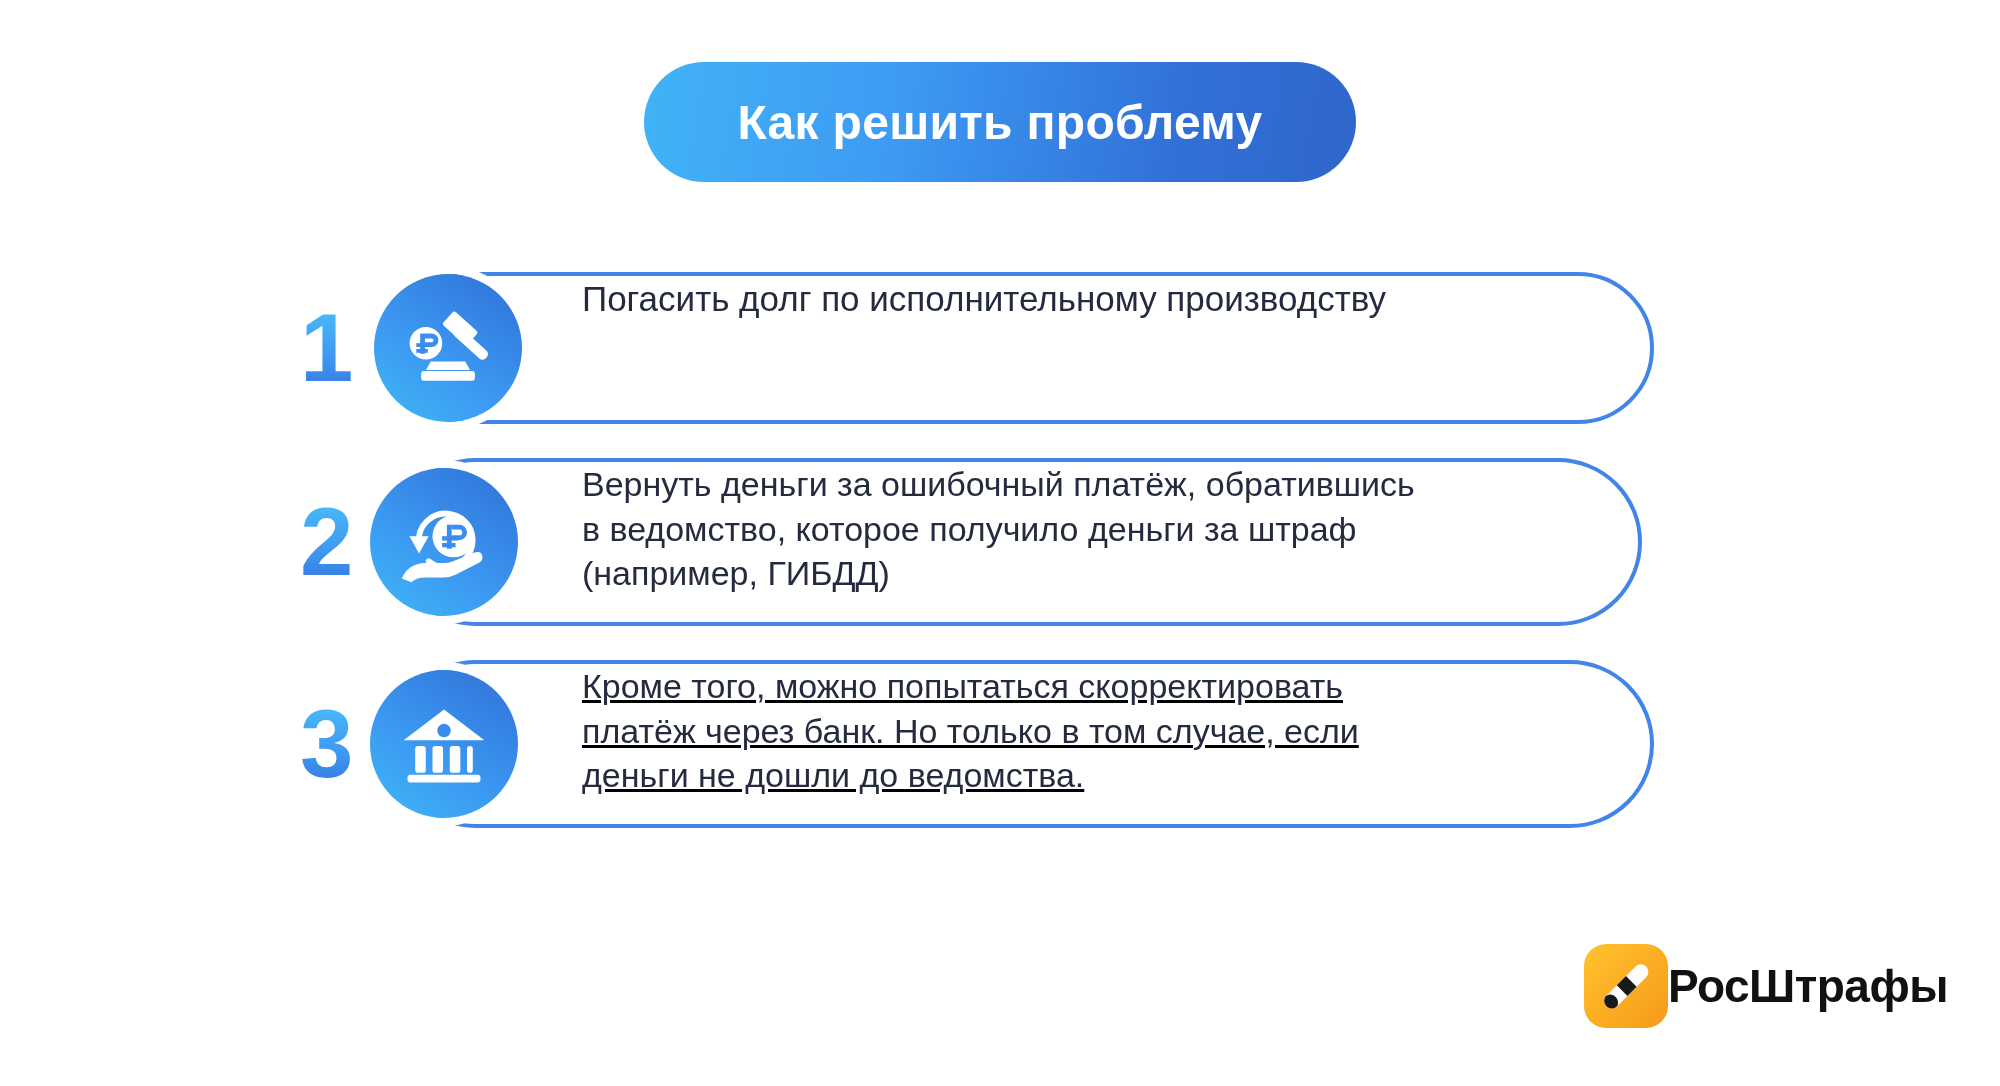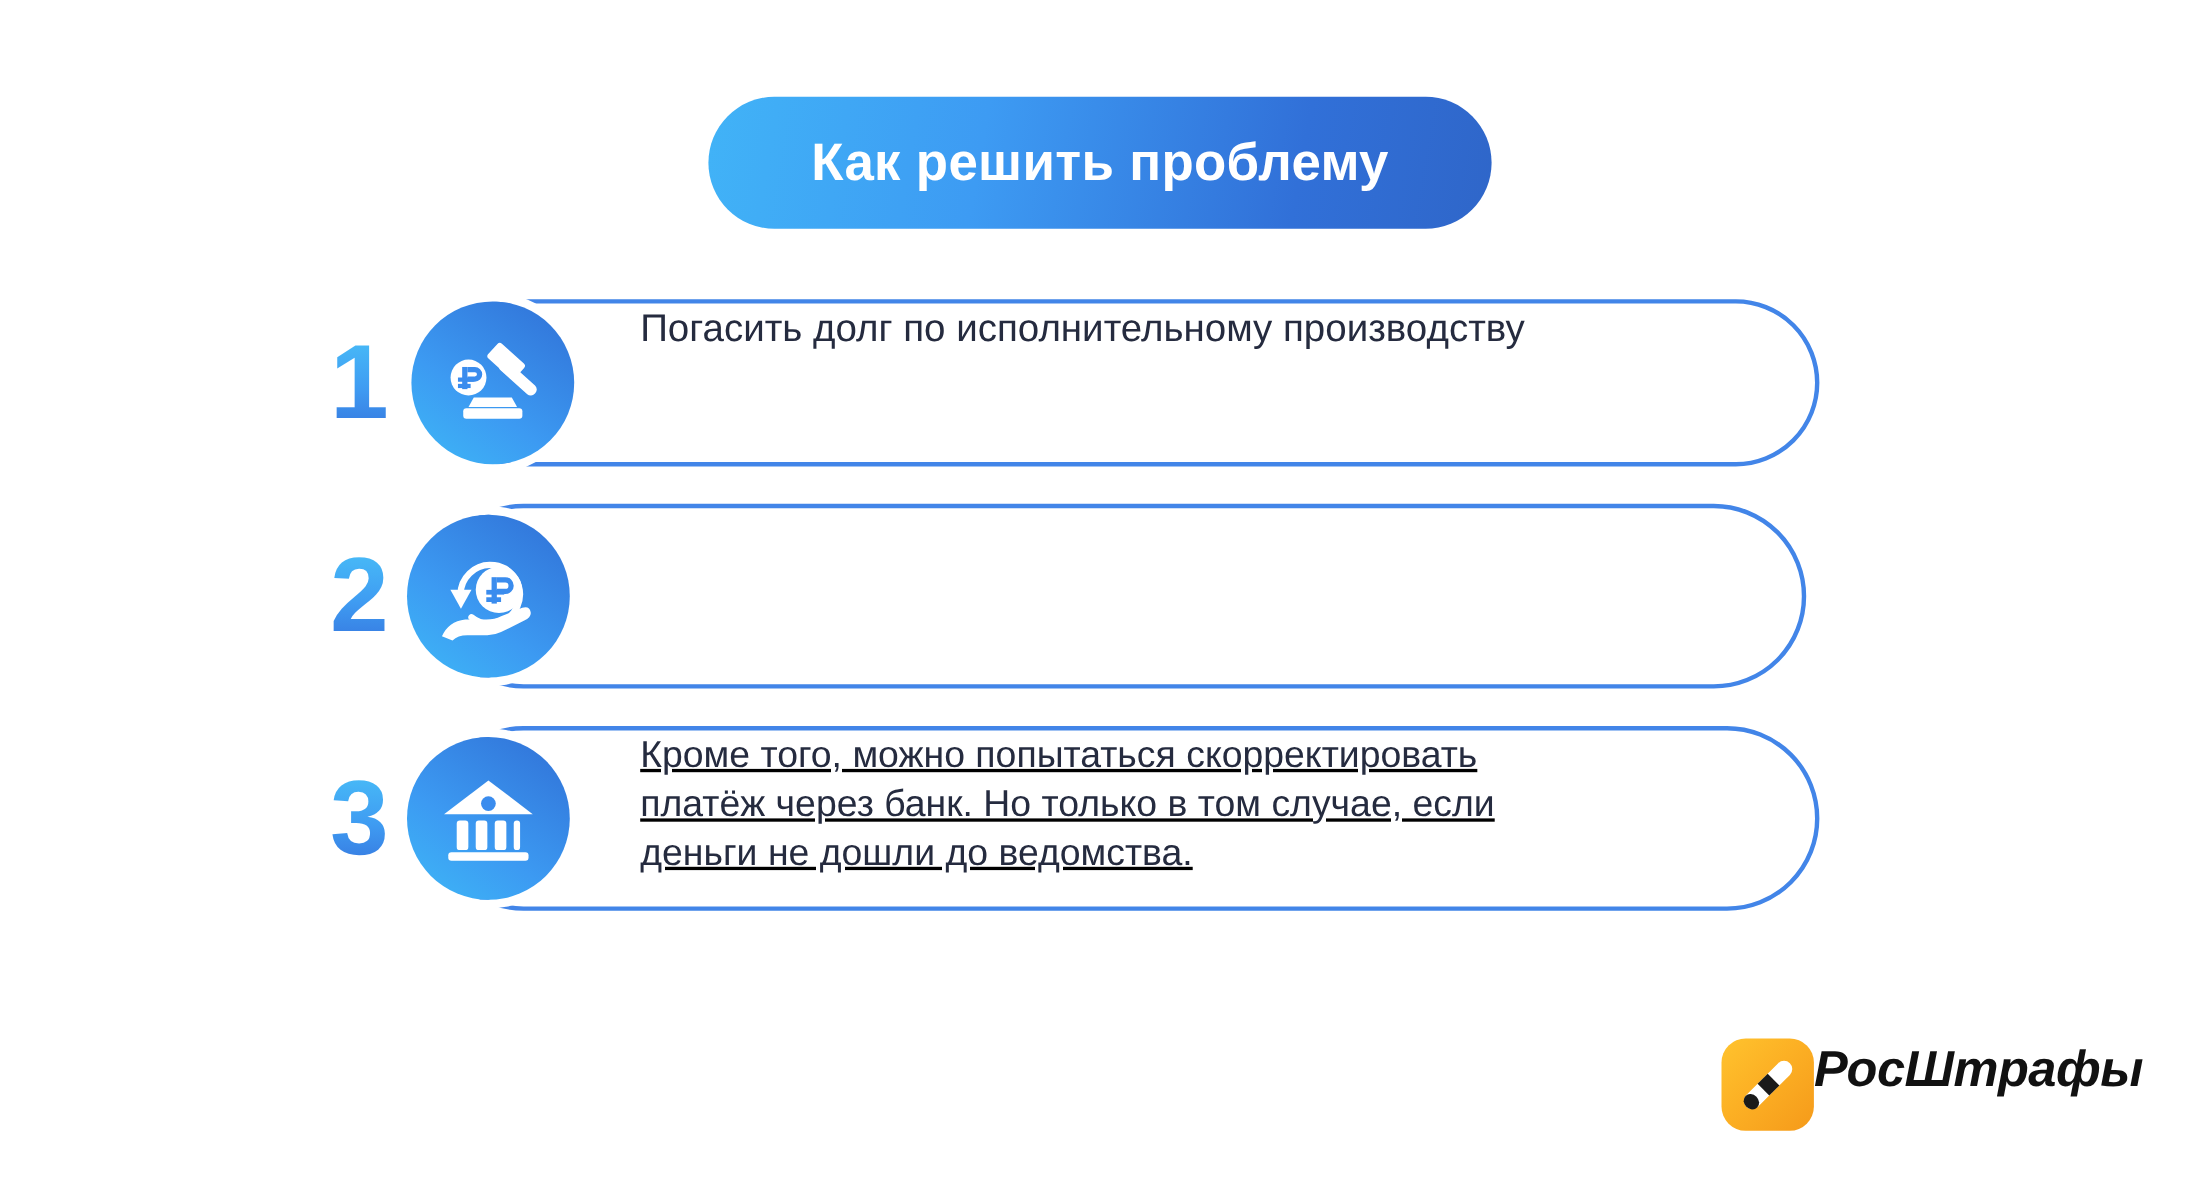--- a/index.html
+++ b/index.html
@@ -31,21 +31,20 @@
   }
 
   .header-pill {
     width: 712px;
     height: 120px;
     border-radius: 60px;
     background: linear-gradient(100deg, #41b3f7 0%, #3d9bf3 35%, #3170d8 75%, #2f66c9 100%);
     display: flex;
     align-items: center;
     justify-content: center;
-    margin-top: 26px;
   }
 
   .header-title {
     color: #ffffff;
     font-size: 48px;
     font-weight: bold;
     letter-spacing: 0.3px;
     white-space: nowrap;
   }
 
@@ -121,21 +120,21 @@
     white-space: pre-line;
   }
   .card-1 .card-text { font-size: 35px; }
 
   
   .brand {
     position: absolute;
     right: 52px;
     bottom: 58px;
     display: flex;
-    font-style: italic;
+    align-items: center;
   }
 
   .brand-mark {
     width: 84px;
     height: 84px;
     border-radius: 22px;
     background: linear-gradient(135deg, #ffc32e 0%, #fcb024 45%, #f59a1a 100%);
     position: relative;
     overflow: hidden;
     flex: 0 0 auto;
@@ -209,20 +208,23 @@
             <g fill="#3a8cee">
               <rect x="53" y="32" width="5" height="25"></rect>
               <path d="M58 32 h8 a8 8 0 0 1 0 16 h-8 v-5 h8 a3 3 0 0 0 0-6 h-8 z"></path>
               <rect x="48" y="44" width="17" height="4.5"></rect>
               <rect x="48" y="51" width="14" height="4.5"></rect>
             </g>
 
             <path d="M6 88 q6 -14 22 -16 h20 q8 0 14 -3 l20 -8 q7 -2 8 4 q1 5 -6 8 l-22 11 q-6 3 -13 3 H30 q-9 0 -14 5 z" fill="#ffffff"></path>
           </svg>
         </div>
+        <div class="card-text">Вернуть деньги за ошибочный платёж, обратившись
+в ведомство, которое получило деньги за штраф
+(например, ГИБДД)</div>
       </div>
     </div>
 
     <div class="step-row">
       <div class="step-number">3</div>
       <div class="step-card card-3">
         <div class="icon-circle">
           <svg viewBox="0 0 100 100" aria-hidden="true">
             <g fill="#ffffff">
 

